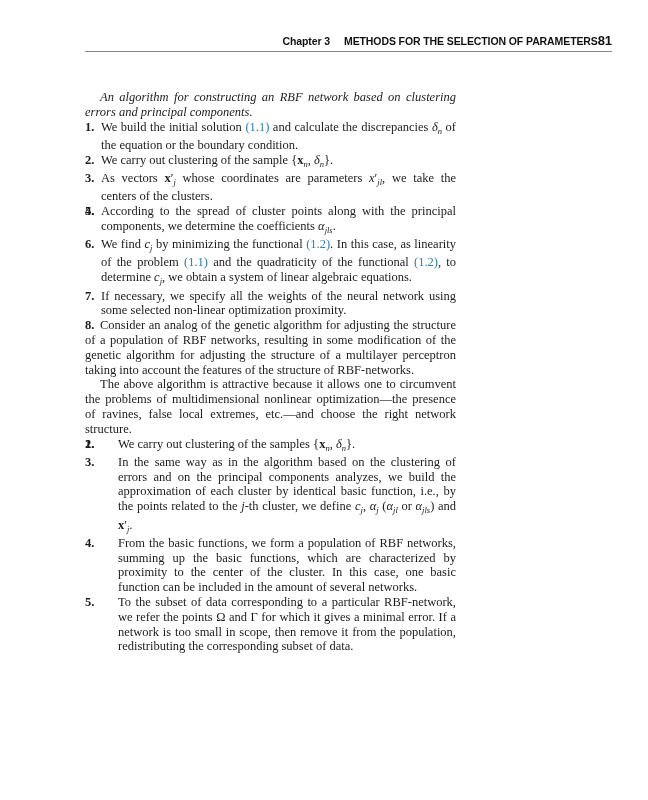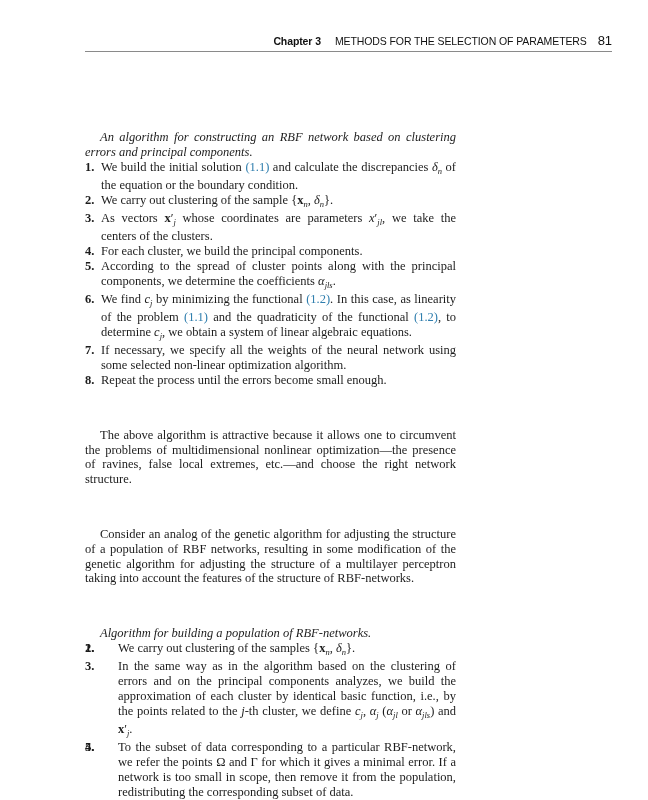--- a/index.html
+++ b/index.html
@@ -19,41 +19,41 @@
     left: 85px;
     width: 527px;
     text-align: right;
     font-family: "Liberation Sans", sans-serif;
     font-size: 10.5px;
     letter-spacing: -0.1px;
     white-space: nowrap;
     color: #111;
   }
   .chapter-label { font-weight: bold; margin-right: 14px; }
-  .running-title { font-weight: normal; }
-  .page-number { font-weight: normal; font-size: 13px; margin-left: 11px; }
+  .running-title { font-weight: bold; }
+  .page-number { font-weight: bold; font-size: 13px; }
   .header-rule {
     position: absolute;
     top: 51px;
     left: 85px;
     width: 527px;
     height: 1px;
     background: #8a8a8a;
   }
   
   .body-text {
     position: absolute;
     top: 90px;
     left: 85px;
     width: 371px;
     font-size: 12.5px;
     line-height: 14.8px;
     text-align: justify;
   }
-  .para { text-indent: 15px; margin-top: 40px; }
+  .para { text-indent: 15px; }
   .italic-para { font-style: italic; }
   
   .list { margin: 0; }
   .list-item { position: relative; }
   .list-item .item-number {
     position: absolute;
     left: 0;
     top: 0;
     font-weight: bold;
     font-style: normal;
@@ -92,59 +92,57 @@
       <div class="list-item">
         <span class="item-number">2.</span>
         <span class="item-text">We carry out clustering of the sample {<span class="seg-b">x</span><span class="seg-sub">n</span>, <span class="seg-i">δ</span><span class="seg-sub">n</span>}.</span>
       </div>
       <div class="list-item">
         <span class="item-number">3.</span>
         <span class="item-text">As vectors <span class="seg-b">x</span>′<span class="seg-sub">j</span> whose coordinates are parameters <span class="seg-i">x</span>′<span class="seg-sub">jl</span>, we take the centers of the clusters.</span>
       </div>
       <div class="list-item">
         <span class="item-number">4.</span>
-        <span class="item-text">For each cluster, we build the principal components.</span>
       </div>
       <div class="list-item">
         <span class="item-number">5.</span>
         <span class="item-text">According to the spread of cluster points along with the principal components, we determine the coefficients <span class="seg-i">α</span><span class="seg-sub">jls</span>.</span>
       </div>
       <div class="list-item">
         <span class="item-number">6.</span>
         <span class="item-text">We find <span class="seg-i">c</span><span class="seg-sub">j</span> by minimizing the functional <span class="seg-link">(1.2)</span>. In this case, as linearity of the problem <span class="seg-link">(1.1)</span> and the quadraticity of the functional <span class="seg-link">(1.2)</span>, to determine <span class="seg-i">c</span><span class="seg-sub">j</span>, we obtain a system of linear algebraic equations.</span>
       </div>
       <div class="list-item">
         <span class="item-number">7.</span>
-        <span class="item-text">If necessary, we specify all the weights of the neural network using some selected non-linear optimization algorithm.</span>
+        <span class="item-text">If necessary, we specify all the weights of the neural network using some selected non-linear optimization proximity.</span>
       </div>
       <div class="list-item">
         <span class="item-number">8.</span>
-        <span class="item-text">Repeat the process until the errors become small enough.</span>
       </div>
     </div>
 
+    <div class="para">Consider an analog of the genetic algorithm for adjusting the structure of a population of RBF networks, resulting in some modification of the genetic algorithm for adjusting the structure of a multilayer perceptron taking into account the features of the structure of RBF-networks.</div>
     <div class="para">The above algorithm is attractive because it allows one to circumvent the problems of multidimensional nonlinear optimization—the presence of ravines, false local extremes, etc.—and choose the right network structure.</div>
-    <div class="para">Consider an analog of the genetic algorithm for adjusting the structure of a population of RBF networks, resulting in some modification of the genetic algorithm for adjusting the structure of a multilayer perceptron taking into account the features of the structure of RBF-networks.</div>
 
-    <div class="para italic-para"><span class="seg-i">Algorithm for building a population of RBF-networks.</span></div>
 
     <div class="list list-2">
       <div class="list-item">
         <span class="item-number">1.</span>
       </div>
       <div class="list-item">
         <span class="item-number">2.</span>
         <span class="item-text">We carry out clustering of the samples {<span class="seg-b">x</span><span class="seg-sub">n</span>, <span class="seg-i">δ</span><span class="seg-sub">n</span>}.</span>
       </div>
       <div class="list-item">
         <span class="item-number">3.</span>
         <span class="item-text">In the same way as in the algorithm based on the clustering of errors and on the principal components analyzes, we build the approximation of each cluster by identical basic function, i.e., by the points related to the <span class="seg-i">j</span>-th cluster, we define <span class="seg-i">c</span><span class="seg-sub">j</span>, <span class="seg-i">α</span><span class="seg-sub">j</span> (<span class="seg-i">α</span><span class="seg-sub">jl</span> or <span class="seg-i">α</span><span class="seg-sub">jls</span>) and <span class="seg-b">x</span>′<span class="seg-sub">j</span>.</span>
       </div>
       <div class="list-item">
         <span class="item-number">4.</span>
+        <span class="item-text">From the basic functions, we form a population of RBF networks, summing up the basic functions, which are characterized by proximity to the center of the cluster. In this case, one basic function can be included in the amount of several networks.</span>
       </div>
       <div class="list-item">
         <span class="item-number">5.</span>
         <span class="item-text">To the subset of data corresponding to a particular RBF-network, we refer the points Ω and Γ for which it gives a minimal error. If a network is too small in scope, then remove it from the population, redistributing the corresponding subset of data.</span>
       </div>
     </div>
 
   </div>
 </div>
 

